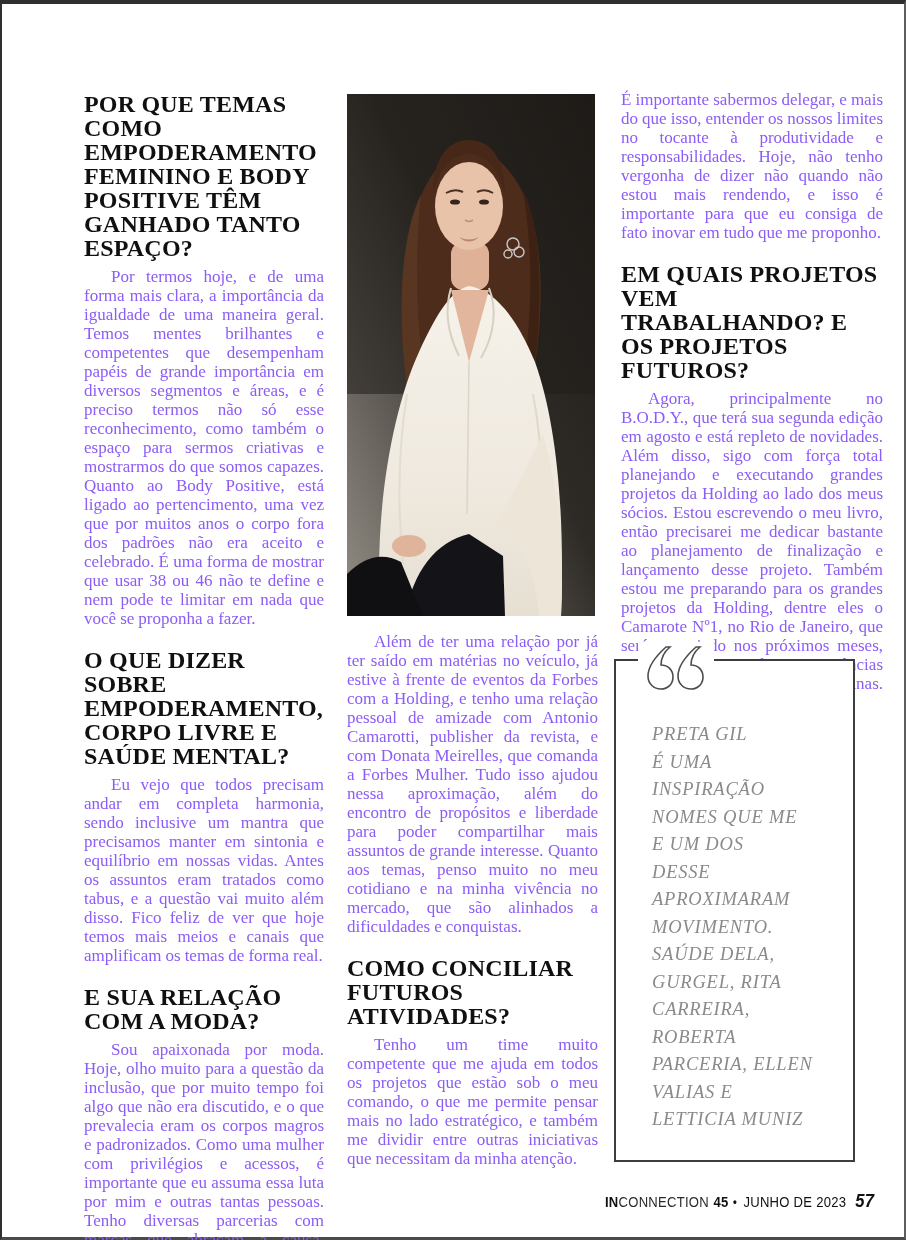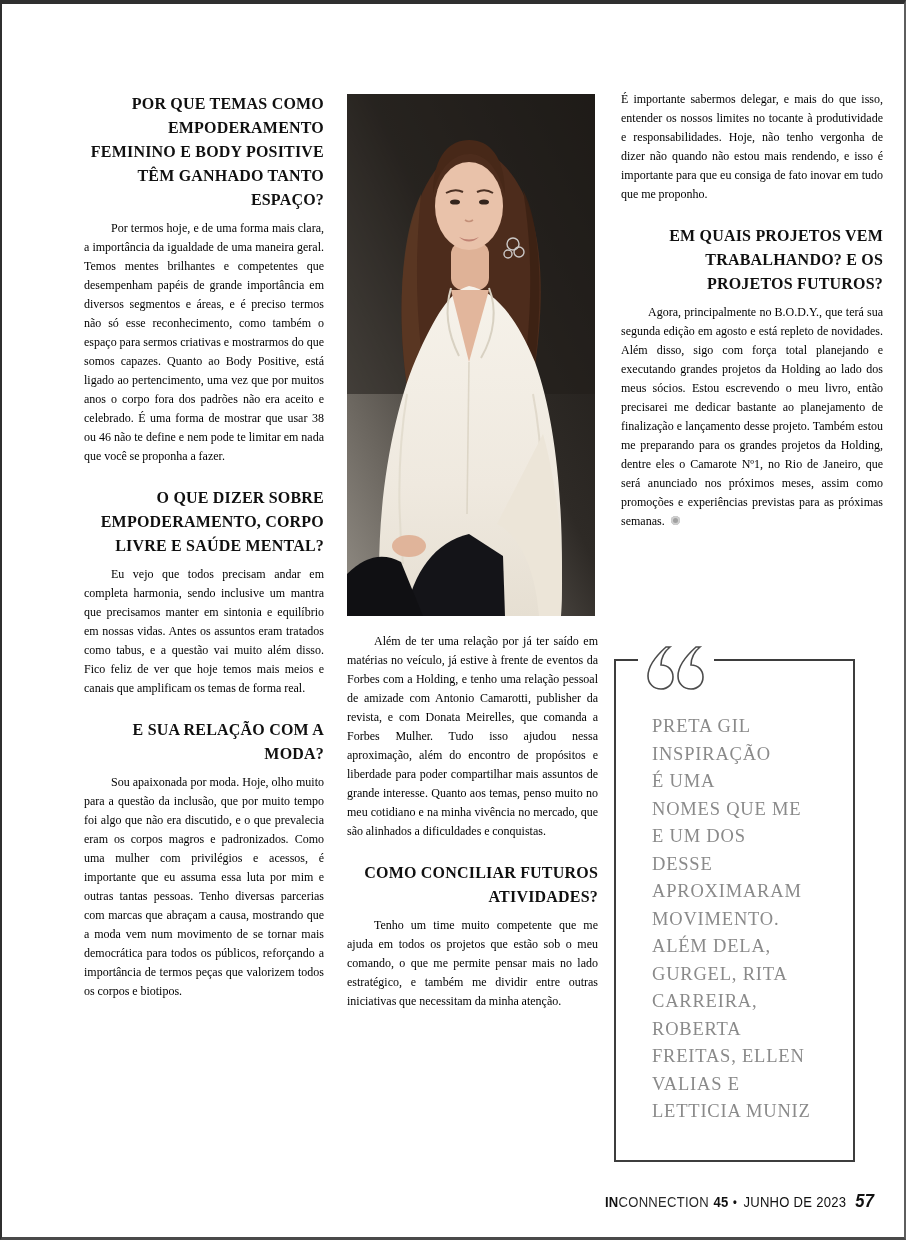--- a/index.html
+++ b/index.html
@@ -11,42 +11,42 @@
   .page{
     position:absolute;inset:0;background:#fff;box-sizing:border-box;
     border-top:4px solid #2f2f2f;border-left:2px solid #2f2f2f;
     border-right:2px solid #5e5e5e;border-bottom:3px solid #4a4a4a;
   }
   .col{position:absolute;color:#1e1e1e;}
   #col1{left:82px;top:88px;width:240px;}
   #col2{left:345px;top:628px;width:251px;}
   #col3{left:619px;top:86px;width:262px;}
   .qa-heading{
-    font-weight:bold;font-size:16px;line-height:24px;letter-spacing:0.2px;
-    color:#101010;margin:20px 0 7px 0;text-align:right;
+    font-weight:bold;font-size:24px;line-height:24px;letter-spacing:0.2px;
+    color:#101010;margin:20px 0 7px 0;text-align:left;
   }
   .qa-heading.first{margin-top:0;}
   .body-text{
-    font-size:12px;line-height:19px;text-align:justify;margin:0;
-    color:#000000;word-spacing:-0.2px;
+    font-size:17px;line-height:19px;text-align:justify;margin:0;
+    color:#8b5cf6;word-spacing:-0.2px;
   }
   .indent{text-indent:27px;}
   #photo{
     position:absolute;left:345px;top:90px;width:248px;height:522px;overflow:hidden;
   }
   #photo svg{display:block;}
   #quote-box{
     position:absolute;left:612px;top:655px;width:241px;height:503px;
     border:2px solid #3d3d3d;box-sizing:border-box;background:#fff;
   }
   .quote-glyph{
     position:absolute;left:22px;top:-19px;width:76px;height:52px;
     background:#fff;display:flex;align-items:center;justify-content:center;
   }
-  #quote-text{position:absolute;left:36px;top:52px;width:195px;}
+  #quote-text{position:absolute;left:36px;top:60px;width:195px;font-style:italic;}
   .quote-line{
     font-size:18.5px;line-height:27.5px;letter-spacing:0.8px;
     color:#8a8a8a;white-space:nowrap;
   }
   .endmark{
     display:inline-block;width:9px;height:9px;border-radius:50%;
     background:#a0a0a0;box-shadow:inset 0 0 0 2px #cfcfcf;
     margin-left:4px;vertical-align:baseline;
   }
   #footer{
@@ -148,32 +148,32 @@
 
   <aside id="quote-box">
     <div class="quote-glyph">
       <svg width="64" height="46" viewBox="0 0 64 46">
         <path d="M22 2 C 12 11, 4 21, 4 31 C 4 39, 10 44, 17 44 C 24 44, 29 39, 29 32 C 29 25, 24 20, 17 20 C 17 13, 20 7, 26 2 Z" fill="#ffffff" stroke="#4c4c4c" stroke-width="1.6"></path>
         <path d="M52 2 C 42 11, 34 21, 34 31 C 34 39, 40 44, 47 44 C 54 44, 59 39, 59 32 C 59 25, 54 20, 47 20 C 47 13, 50 7, 56 2 Z" fill="#ffffff" stroke="#4c4c4c" stroke-width="1.6"></path>
       </svg>
     </div>
     <div id="quote-text">
       <div class="quote-line">PRETA GIL</div>
+      <div class="quote-line">É UMA</div>
       <div class="quote-line">INSPIRAÇÃO</div>
-      <div class="quote-line">É UMA</div>
       <div class="quote-line">NOMES QUE ME</div>
       <div class="quote-line">E UM DOS</div>
       <div class="quote-line">DESSE</div>
       <div class="quote-line">APROXIMARAM</div>
       <div class="quote-line">MOVIMENTO.</div>
-      <div class="quote-line">ALÉM DELA,</div>
+      <div class="quote-line">SAÚDE DELA,</div>
       <div class="quote-line">GURGEL, RITA</div>
       <div class="quote-line">CARREIRA,</div>
       <div class="quote-line">ROBERTA</div>
-      <div class="quote-line">FREITAS, ELLEN</div>
+      <div class="quote-line">PARCERIA, ELLEN</div>
       <div class="quote-line">VALIAS E</div>
       <div class="quote-line">LETTICIA MUNIZ</div>
     </div>
   </aside>
 
   <footer id="footer">
     <span class="f-bold">IN</span><span class="f-light">CONNECTION</span><span class="f-issue">45</span><span class="f-sep">•</span><span class="f-date">JUNHO DE 2023</span><span class="f-page">57</span>
   </footer>
 
 </div>

